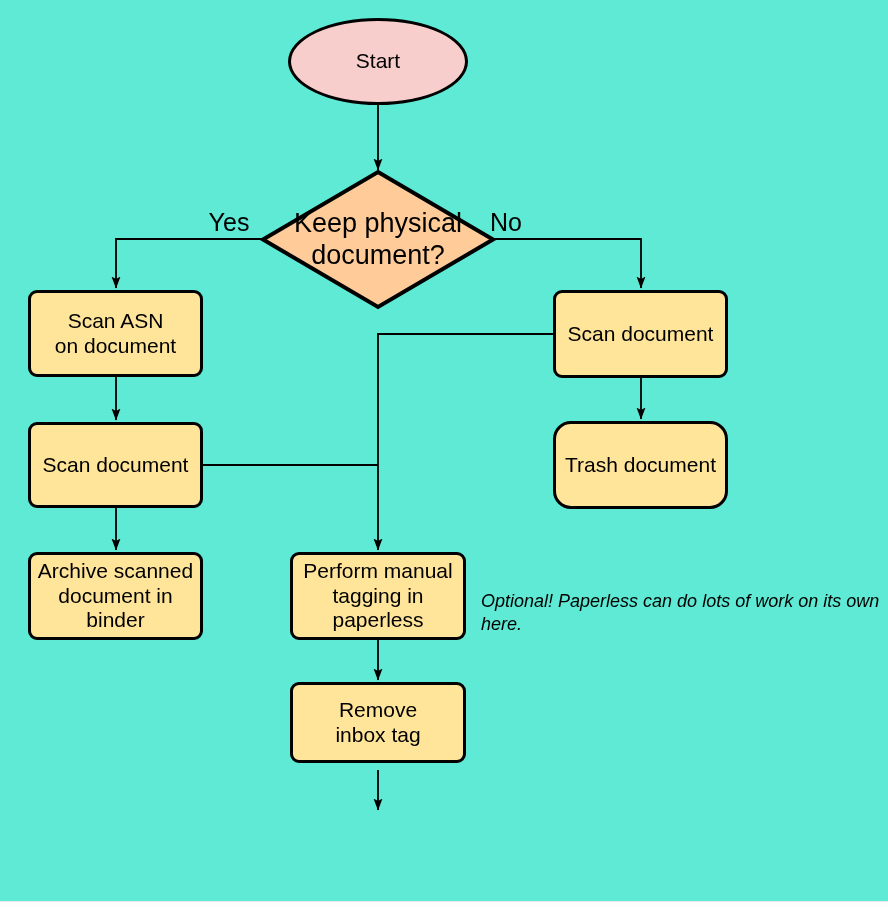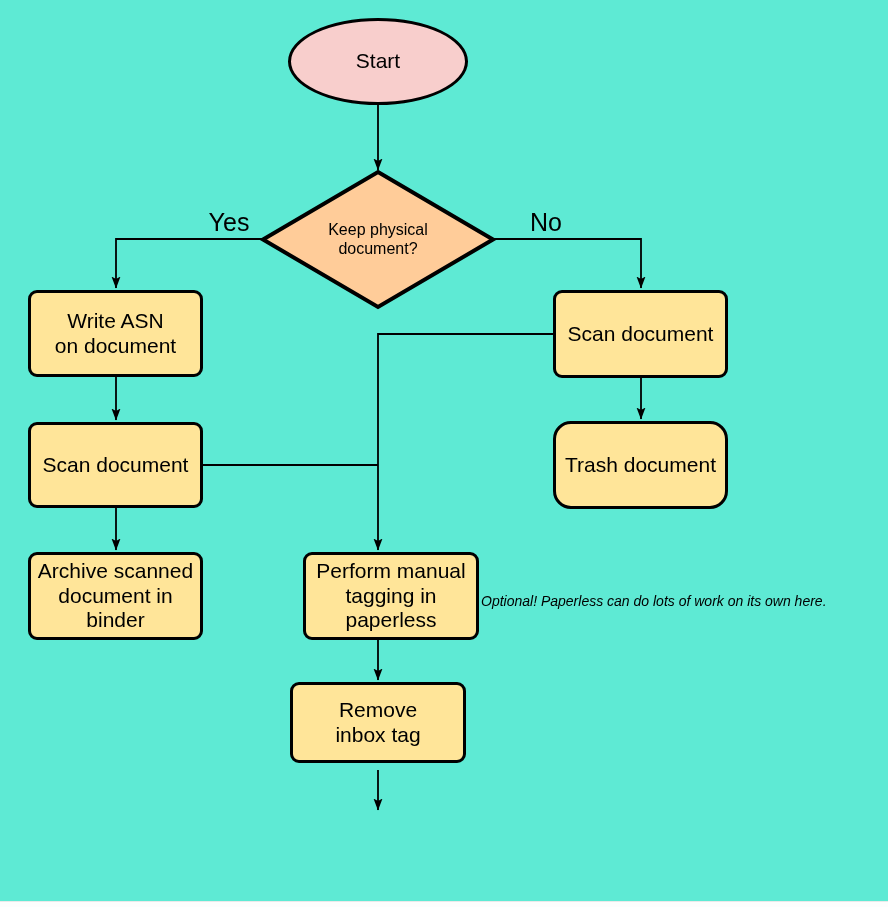--- a/index.html
+++ b/index.html
@@ -39,36 +39,36 @@
     border-radius: 50%;
   }
   .decision-label {
     position: absolute;
     left: 263px; top: 172px;
     width: 230px; height: 135px;
     display: flex;
     align-items: center;
     justify-content: center;
     text-align: center;
-    font-size: 16px;
+    font-size: 27px;
     line-height: 1.18;
     white-space: pre-line;
   }
   .edge-label {
     position: absolute;
     width: 60px;
     text-align: center;
     font-size: 25px;
     line-height: 22px;
   }
   .note {
     position: absolute;
     left: 481px; top: 590px;
     width: 400px;
-    font-size: 14px;
+    font-size: 18px;
     font-style: italic;
     line-height: 23px;
     text-align: left;
   }
   .bottom-strip {
     position: absolute;
     left: 0; top: 901px;
     width: 888px; height: 6px;
     background: #fdfdfd;
     border-top: 1px solid #eaeaea;
@@ -100,36 +100,36 @@
     <polygon points="378,172 493,239.5 378,307 263,239.5" fill="#FFCC99" stroke="#000000" stroke-width="4"></polygon>
   </svg>
 
   <div class="node-label terminator" style="left:288px; top:18px; width:180px; height:87px;"><span>Start</span></div>
 
 
   <div class="decision-label">Keep physical
 document?</div>
 
   <div class="edge-label" style="left:199px; top:211px;">Yes</div>
-  <div class="edge-label" style="left:516px; top:211px;">No</div>
+  <div class="edge-label" style="left:476px; top:211px;">No</div>
 
-  <div class="node-label process" style="left:28px; top:290px; width:175px; height:87px;"><span>Write ASN
+  <div class="node-label process" style="left:28px; top:290px; width:175px; height:87px;"><span>Scan ASN
 on document</span></div>
 
   <div class="node-label process" style="left:28px; top:422px; width:175px; height:86px;"><span>Scan document</span></div>
 
   <div class="node-label process" style="left:28px; top:552px; width:175px; height:88px;"><span>Archive scanned
 document in
 binder</span></div>
 
   <div class="node-label process" style="left:553px; top:290px; width:175px; height:88px;"><span>Scan document</span></div>
 
   <div class="node-label process" style="left:553px; top:421px; width:175px; height:88px;border-radius:18px;"><span>Trash document</span></div>
 
-  <div class="node-label process" style="left:303px; top:552px; width:176px; height:88px;"><span>Perform manual
+  <div class="node-label process" style="left:290px; top:552px; width:176px; height:88px;"><span>Perform manual
 tagging in
 paperless</span></div>
 
   <div class="node-label process" style="left:290px; top:682px; width:176px; height:81px;"><span>Remove
 inbox tag</span></div>
 
   <div class="note">Optional! Paperless can do lots of work on its own here.</div>
 
   <div class="bottom-strip"></div>
 

